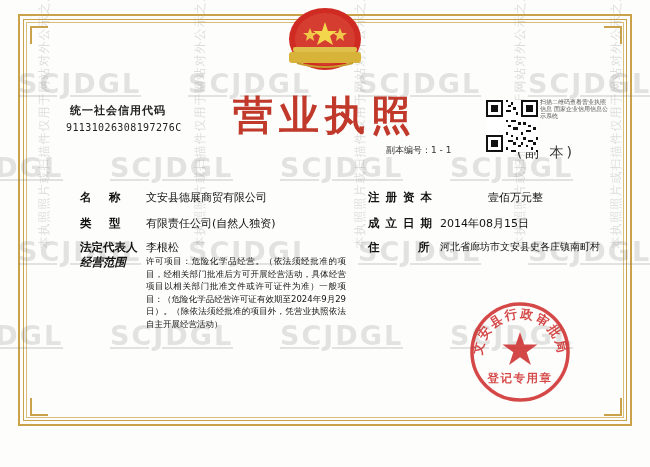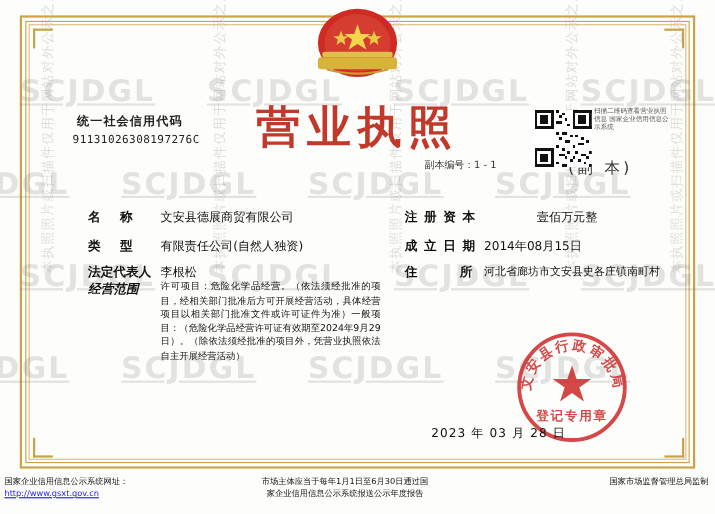--- a/index.html
+++ b/index.html
@@ -380,21 +380,20 @@
   <svg class="seal" viewBox="0 0 104 104">
     <circle cx="52" cy="52" r="48" fill="none" stroke="#cc2222" stroke-width="3.5"></circle>
     <polygon points="52,32 56.2,44.5 69.5,44.5 58.7,52.3 62.9,65 52,57.2 41.1,65 45.3,52.3 34.5,44.5 47.8,44.5" fill="#cc2222"></polygon>
     <path id="sealArcTop" d="M 14 56 A 38 38 0 0 1 90 56" fill="none"></path>
     <text font-size="12.5" font-weight="bold" fill="#cc2222" letter-spacing="2.2" font-family="DejaVu Sans, sans-serif">
       <textPath href="#sealArcTop" startOffset="50%" text-anchor="middle">文安县行政审批局</textPath>
     </text>
     <text x="52" y="82" font-size="11.5" font-weight="bold" fill="#cc2222" text-anchor="middle" letter-spacing="1.5" font-family="DejaVu Sans, sans-serif">登记专用章</text>
   </svg>
 
-  <div class="issue-date">2023 年 03 月 28 日</div>
 
   <div class="wm-layer">
     <div class="wm-big" style="left:18px;  top:68px;">SCJDGL</div>
     <div class="wm-big" style="left:188px; top:68px;">SCJDGL</div>
     <div class="wm-big" style="left:358px; top:68px;">SCJDGL</div>
     <div class="wm-big" style="left:528px; top:68px;">SCJDGL</div>
     <div class="wm-big" style="left:-60px; top:152px;">SCJDGL</div>
     <div class="wm-big" style="left:110px; top:152px;">SCJDGL</div>
     <div class="wm-big" style="left:280px; top:152px;">SCJDGL</div>
     <div class="wm-big" style="left:450px; top:152px;">SCJDGL</div>
@@ -407,27 +406,14 @@
     <div class="wm-big" style="left:280px; top:320px;">SCJDGL</div>
     <div class="wm-big" style="left:450px; top:320px;">SCJDGL</div>
 
     <div class="wm-row" style="left:44px;   top:240px; transform:rotate(-90deg);">本执照照片或扫描件仅用于网站对外公示之用，不可用于其他用途</div>
     <div class="wm-row" style="left:200px;  top:240px; transform:rotate(-90deg);">本执照照片或扫描件仅用于网站对外公示之用，不可用于其他用途</div>
     <div class="wm-row" style="left:360px;  top:240px; transform:rotate(-90deg);">本执照照片或扫描件仅用于网站对外公示之用，不可用于其他用途</div>
     <div class="wm-row" style="left:520px;  top:240px; transform:rotate(-90deg);">本执照照片或扫描件仅用于网站对外公示之用，不可用于其他用途</div>
     <div class="wm-row" style="left:616px;  top:240px; transform:rotate(-90deg);">本执照照片或扫描件仅用于网站对外公示之用，不可用于其他用途</div>
   </div>
 
-  <div class="footer">
-    <div class="f-left">
-      <span>国家企业信用信息公示系统网址：</span><br>
-      <a href="#">http://www.gsxt.gov.cn</a>
-    </div>
-    <div class="f-mid">
-      <span>市场主体应当于每年1月1日至6月30日通过国</span><br>
-      <span>家企业信用信息公示系统报送公示年度报告</span>
-    </div>
-    <div class="f-right">
-      <span>国家市场监督管理总局监制</span>
-    </div>
-  </div>
 
 </div>
 
 </body></html>

